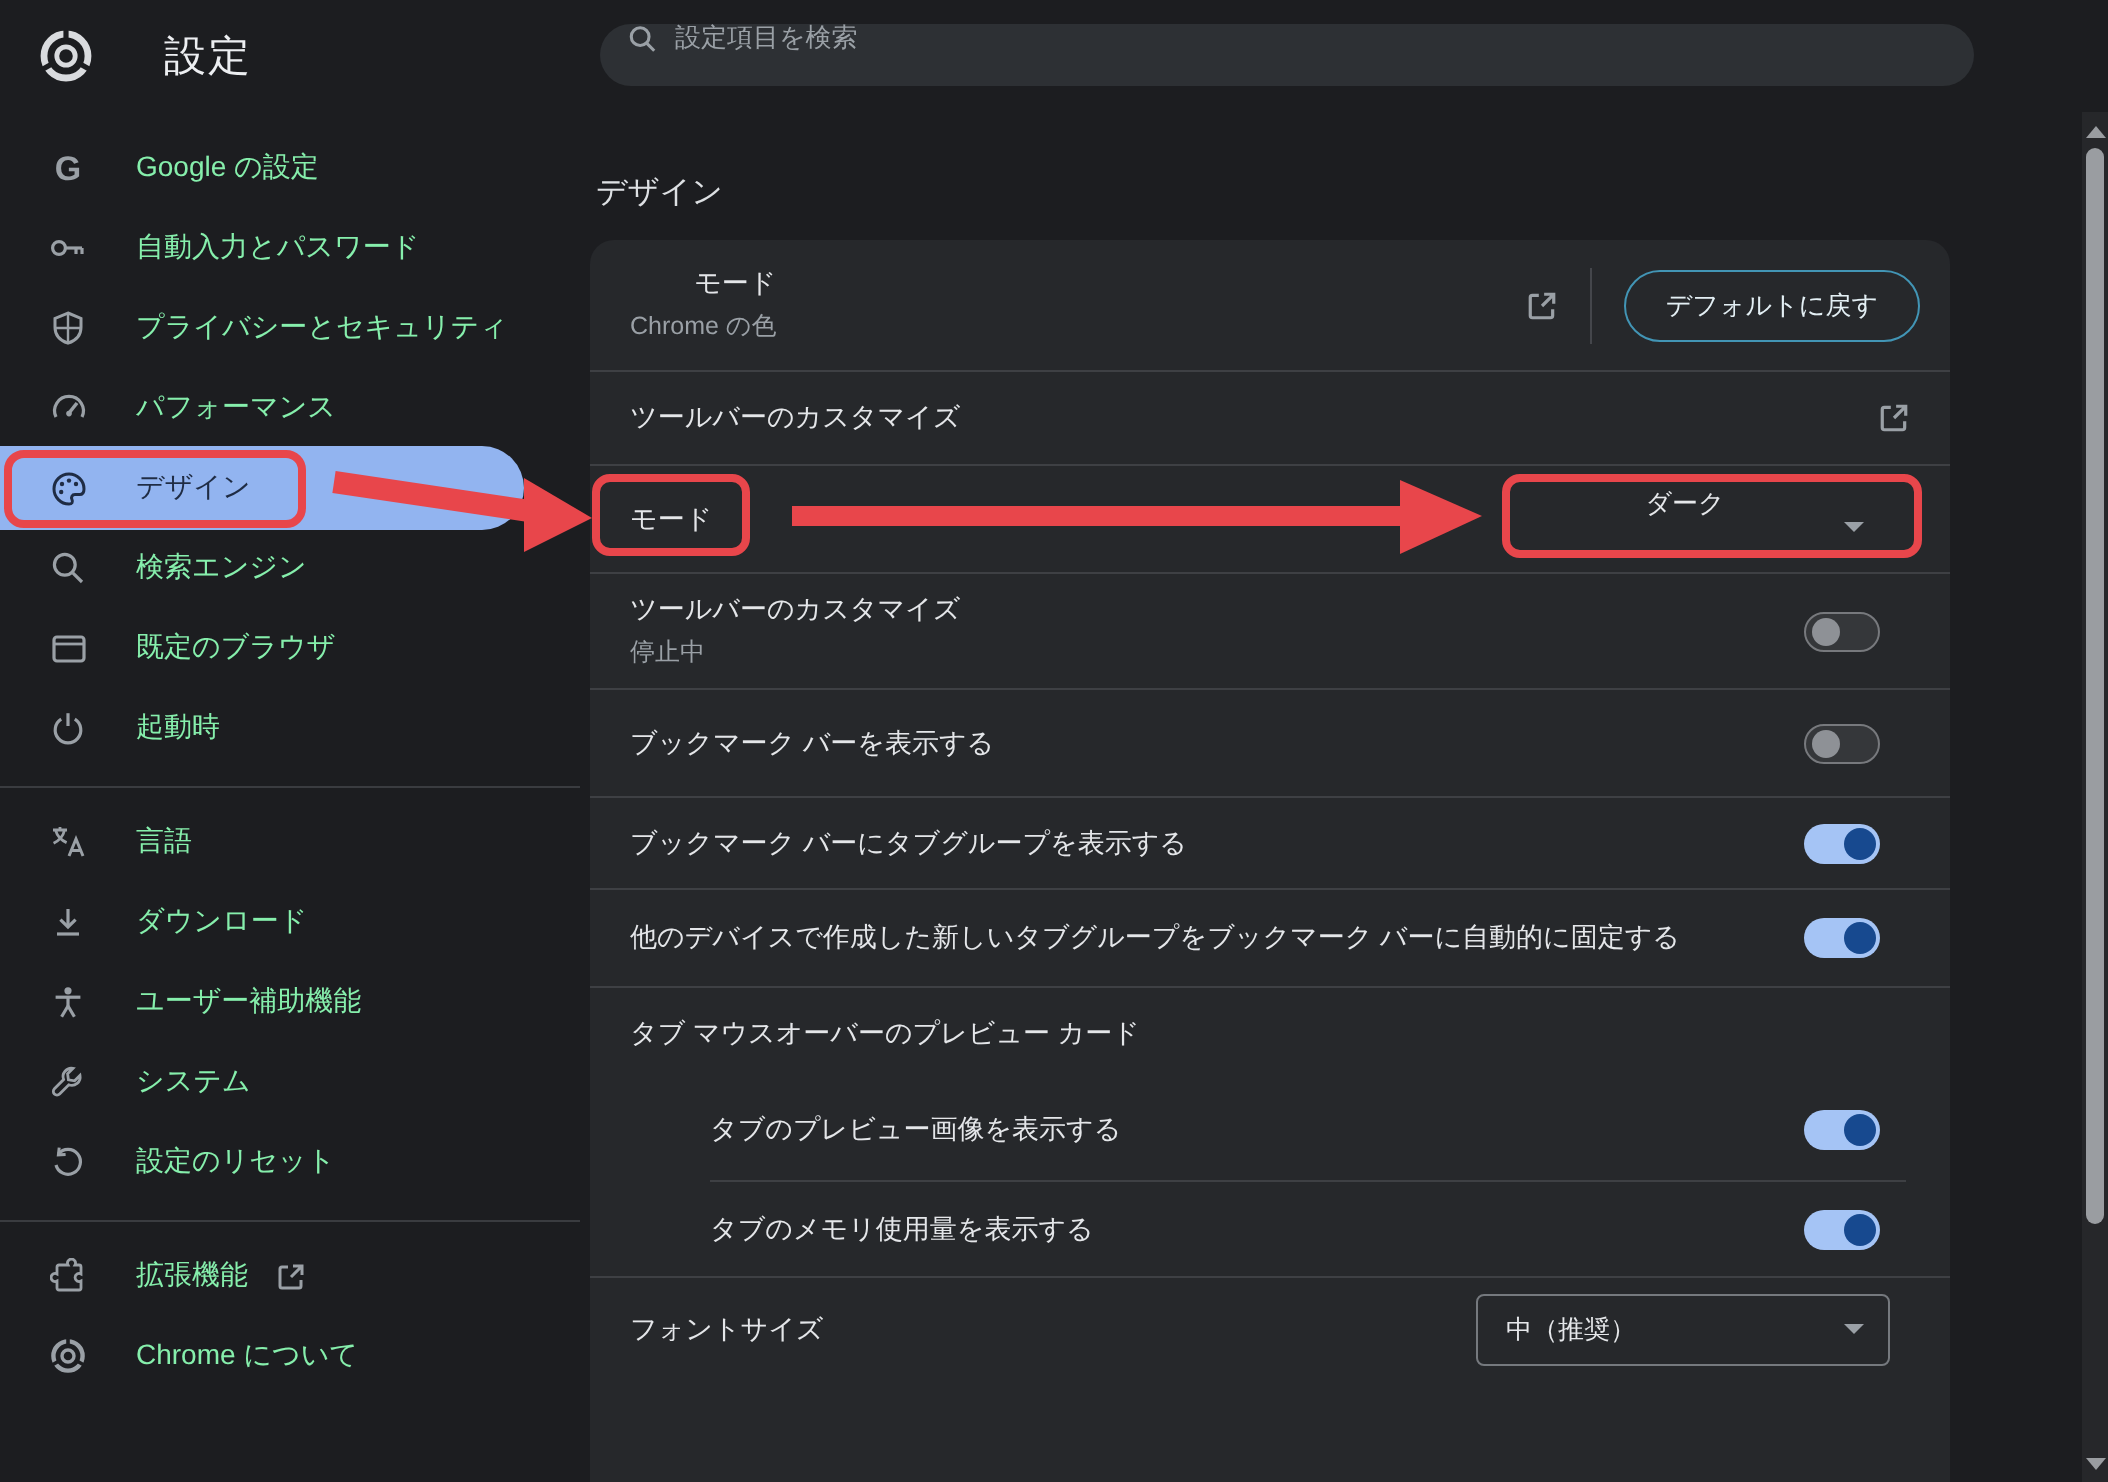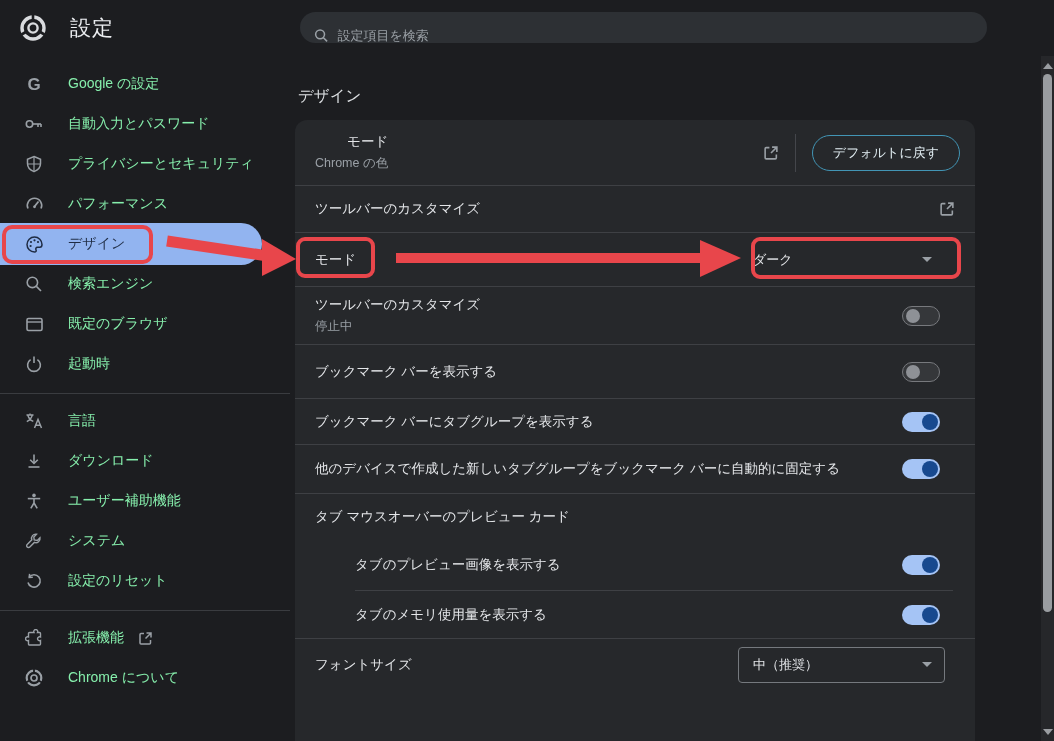--- a/index.html
+++ b/index.html
@@ -4,26 +4,26 @@
 <style>
   * { margin:0; padding:0; box-sizing:border-box; }
   html,body { background:#000; }
   body { font-family:"Liberation Sans","DejaVu Sans",sans-serif; }
   .screen{
     position:relative; width:1054px; height:741px;
     background:#1c1d20; overflow:hidden; color:#e4e6e9;
   }
   
   .topbar{ position:absolute; left:0; top:0; width:1054px; height:56px; }
-  .brand{ position:absolute; left:20px; top:0; height:56px; display:flex; align-items:center; gap:24px; }
+  .brand{ position:absolute; left:20px; top:0; height:56px; display:flex; align-items:center; gap:36px; }
   .brand-title{ font-size:21px; color:#eceef1; letter-spacing:1px; }
   .search-pill{
     position:absolute; left:300px; top:12px; width:687px; height:31px;
-    background:#2d3034; border-radius:16px; display:flex; align-items:flex-end;
-    padding:0 14px; gap:9px;
+    background:#2d3034; border-radius:16px; display:flex; align-items:flex-start;
+    padding:0 14px; gap:9px;font-family:Liberation Mono, monospace;
   }
   .search-pill input{
     background:transparent; border:none; outline:none; color:#c7cbd0;
     font-size:13px; width:100%; font-family:inherit;
   }
   .search-pill input::placeholder{ color:#9aa0a6; opacity:1; }
   
   .sidebar{ position:absolute; left:0; top:56px; width:290px; bottom:0; }
   .nav-item{
     position:absolute; left:0; width:262px; height:40px;
@@ -55,21 +55,21 @@
     height:36px; padding:0 20px; border:1px solid #4295b5; border-radius:18px;
     background:transparent; color:#e3eff4; font-size:13px; font-family:inherit;
     display:flex; align-items:center; cursor:pointer; white-space:nowrap;
   }
   .vline{ width:1px; height:38px; background:#44464b; margin:0 16px; }
   .select{
     width:207px; height:36px; border:1px solid #75797e; border-radius:4px;
     display:flex; align-items:center; padding:0 12px 0 14px;
     font-size:13px; color:#e5e7ea; margin-right:15px; cursor:pointer; white-space:nowrap;
   }
-  .select.naked{ border-color:transparent; }
+  .select.naked{ border-color:transparent;flex-direction:column; }
   .caret{ margin-left:auto; width:0; height:0; border-left:5px solid transparent;
     border-right:5px solid transparent; border-top:5px solid #9aa0a6; }
   .toggle{ position:relative; width:38px; height:20px; border-radius:10px; margin-right:20px; flex:none; cursor:pointer; }
   .toggle.on{ background:#a5c4f5; }
   .toggle.on .knob{ position:absolute; right:2px; top:2px; width:16px; height:16px; border-radius:50%; background:#17498f; }
   .toggle.off{ background:#35373a; border:1px solid #77797d; }
   .toggle.off .knob{ position:absolute; left:3px; top:2px; width:14px; height:14px; border-radius:50%; background:#8e9196; }
   .ext-icon{ flex:none; display:flex; }
   
   .scrollbar{ position:absolute; right:0; top:56px; width:13px; bottom:0; background:#26272a; }

